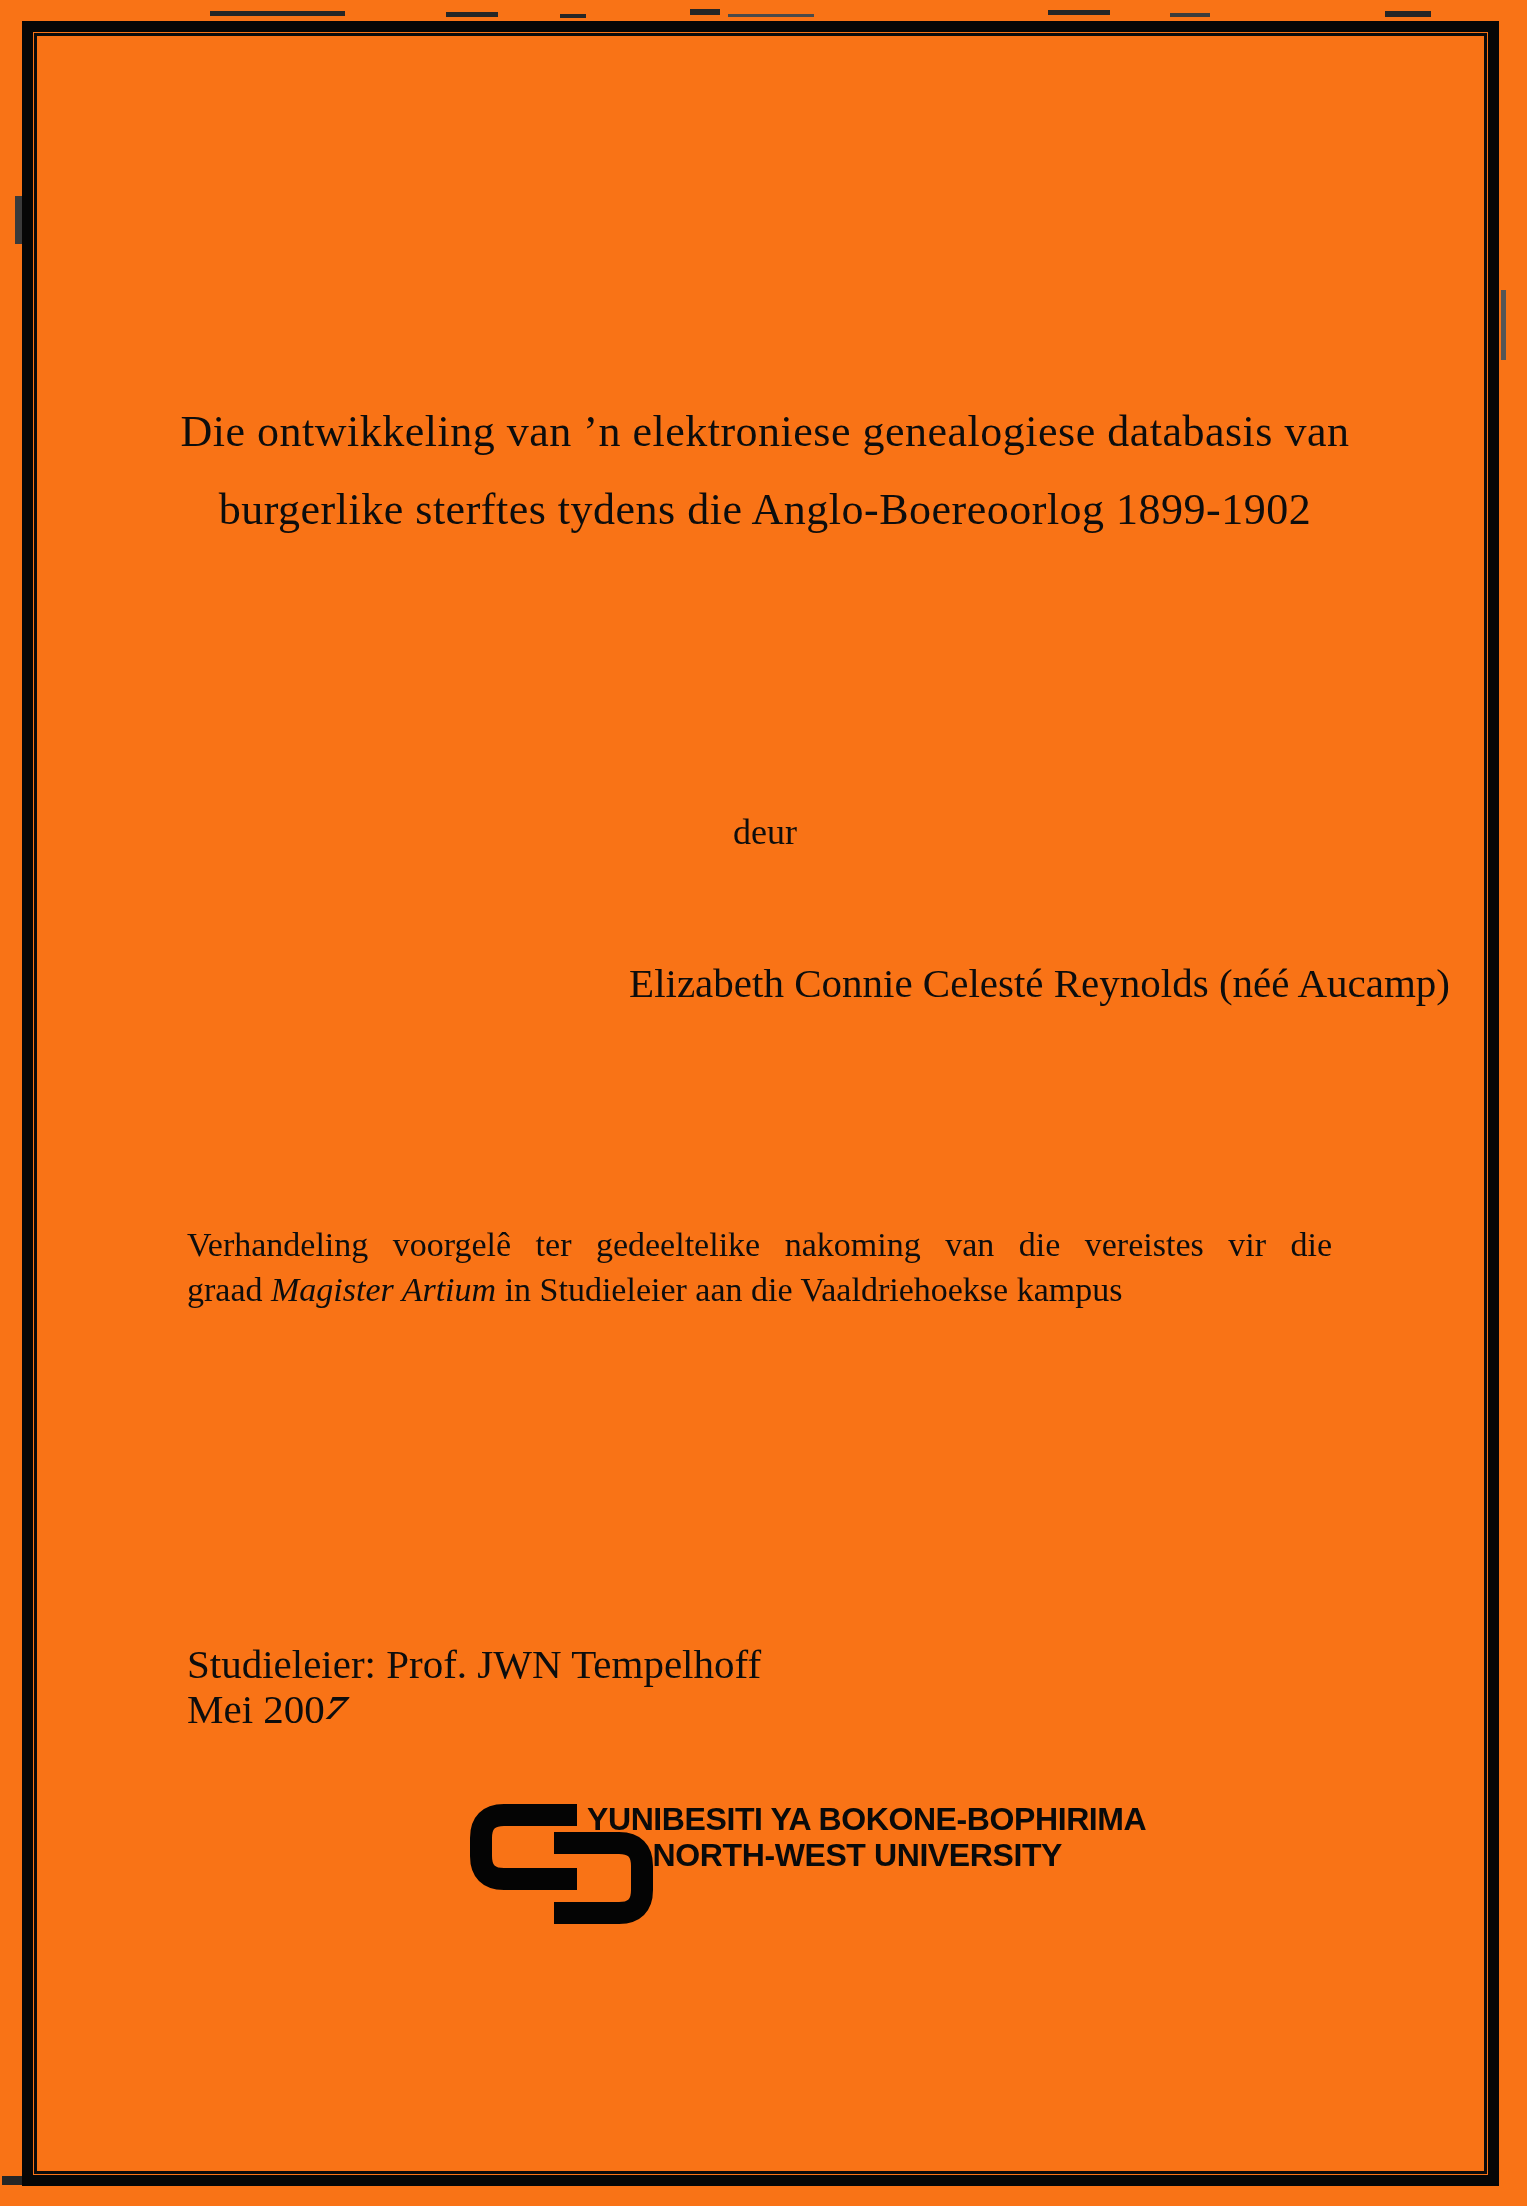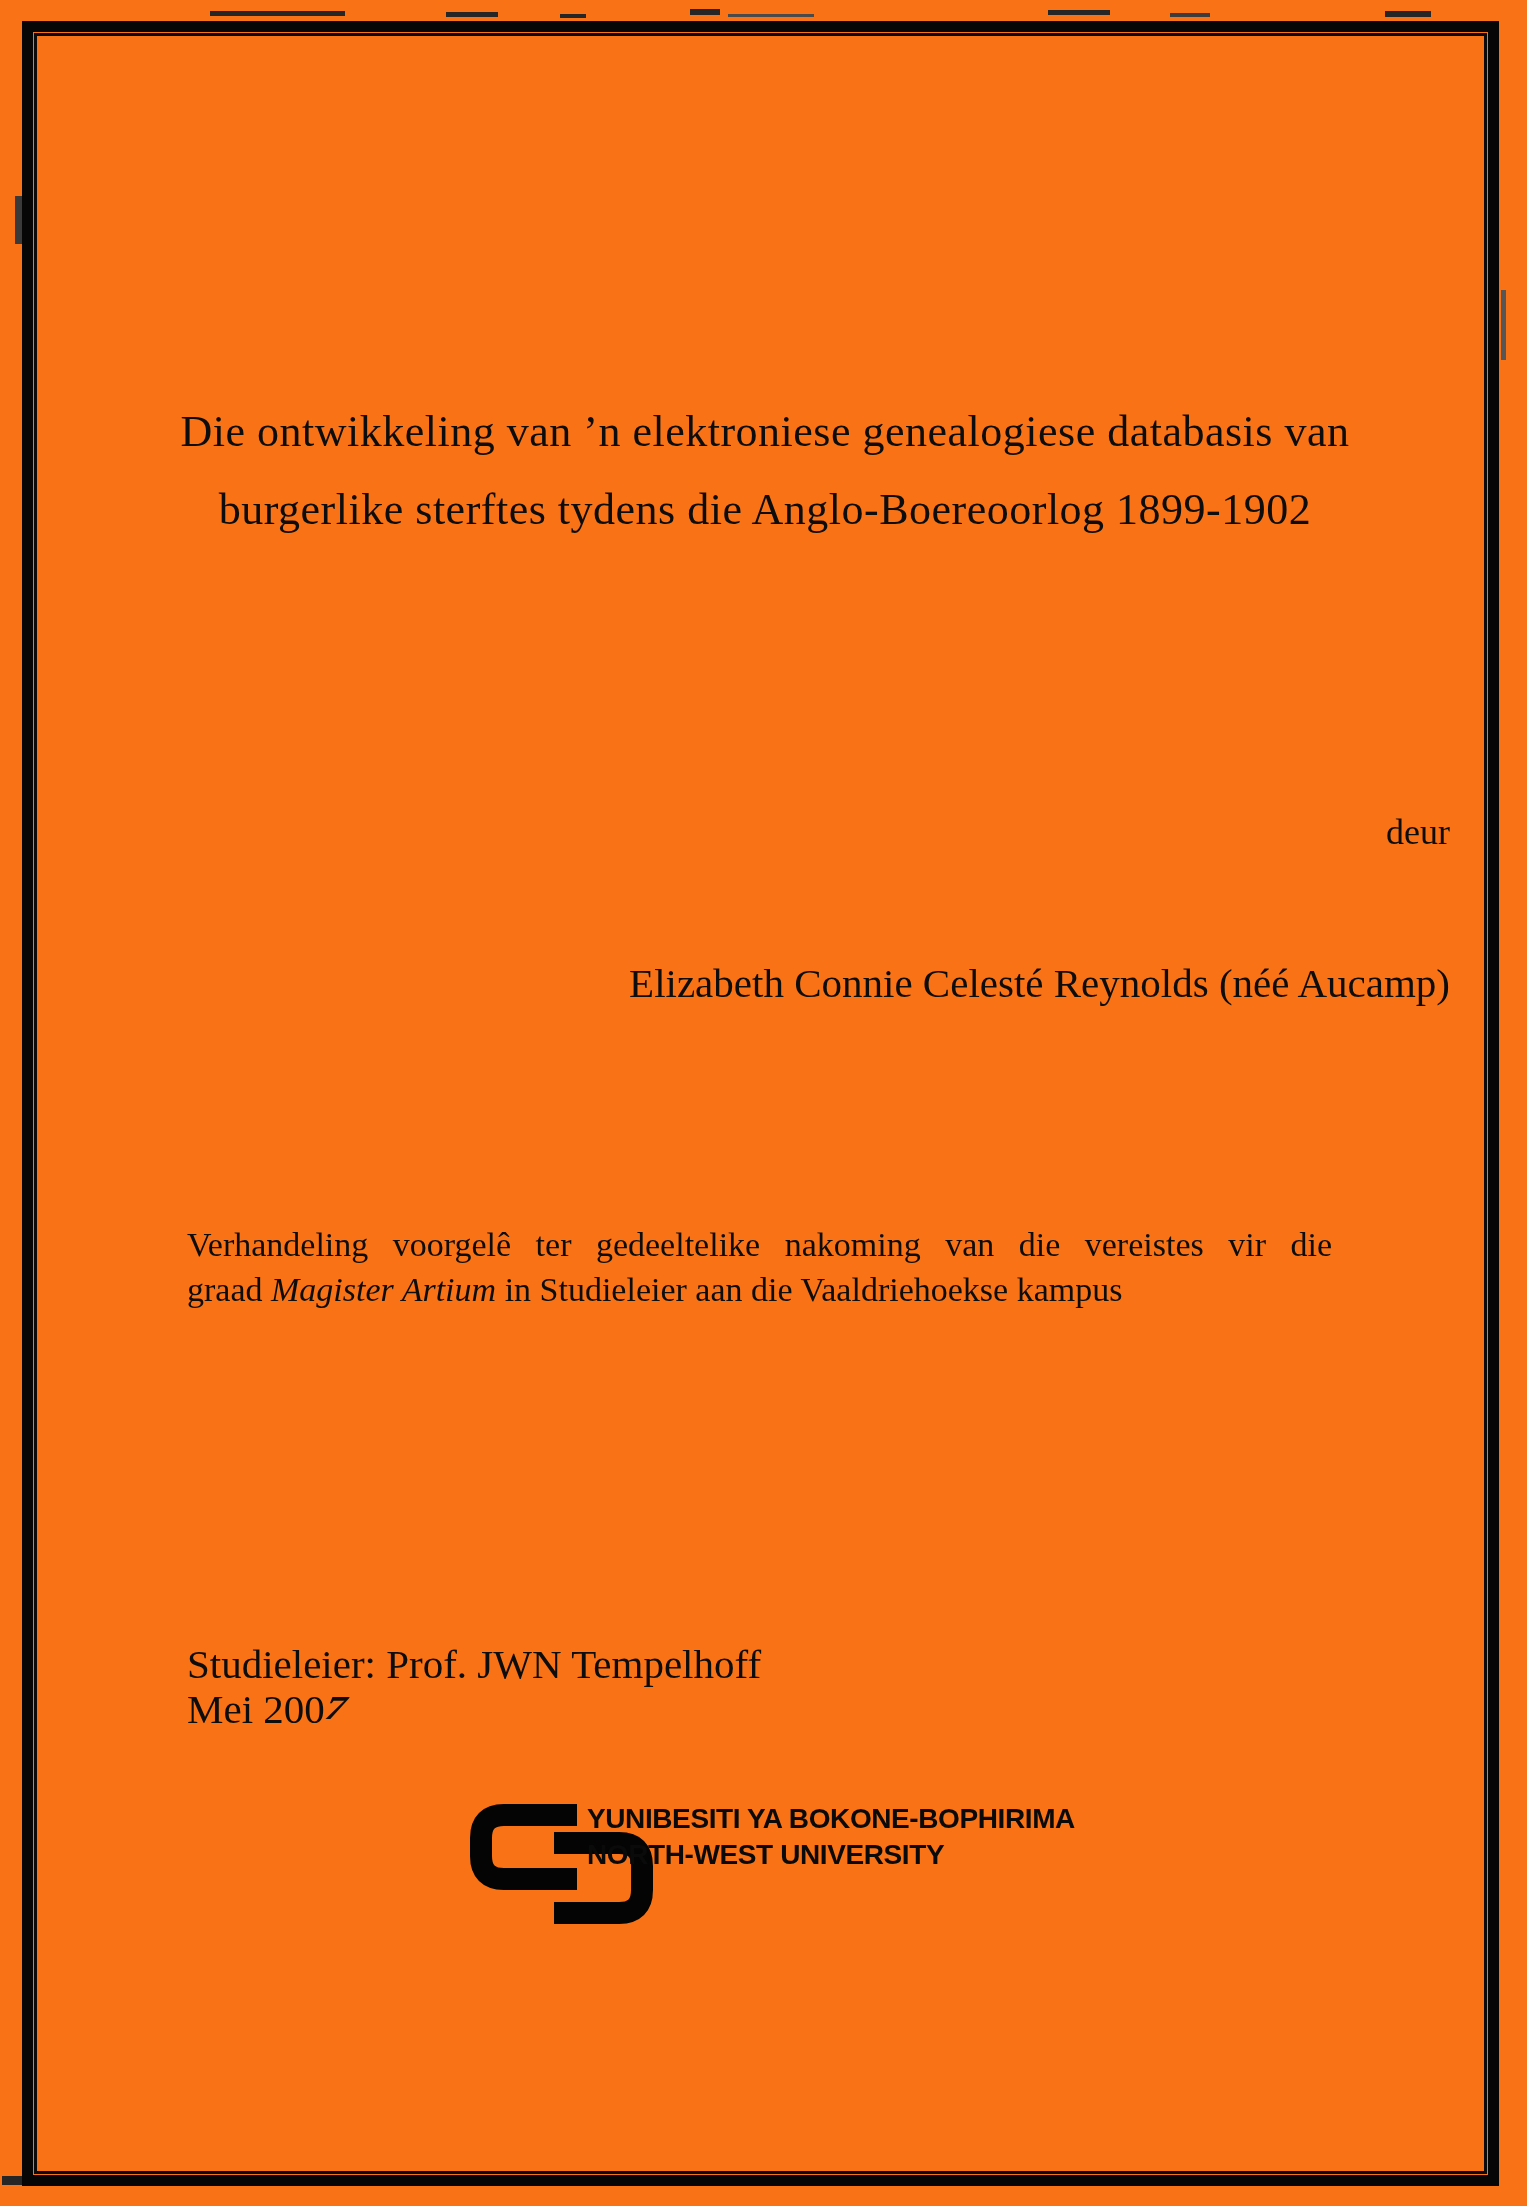--- a/index.html
+++ b/index.html
@@ -47,21 +47,21 @@
     font-size: 44px;
     line-height: 78px;
     letter-spacing: 0.5px;
     white-space: nowrap;
   }
   .deur {
     position: absolute;
     left: 80px;
     top: 812px;
     width: 1370px;
-    text-align: right;
+    text-align: center;
     font-size: 36px;
     line-height: 40px;
     white-space: nowrap;
   }
   .author {
     position: absolute;
     left: 80px;
     top: 958px;
     width: 1370px;
     text-align: right;
@@ -108,24 +108,24 @@
   .logo-mark {
     position: absolute;
     left: 0;
     top: 3px;
   }
   .logo-text {
     position: absolute;
     left: 117px;
     top: 0;
     width: 475px;
-    text-align: left;
+    text-align: right;
     font-family: "Liberation Sans", sans-serif;
     font-weight: 700;
-    font-size: 28px;
+    font-size: 32px;
     line-height: 36px;
     letter-spacing: -0.4px;
     color: #0a0a0a;
     white-space: nowrap;
   }
 </style>
 </head>
 <body>
 
 <div class="page">

